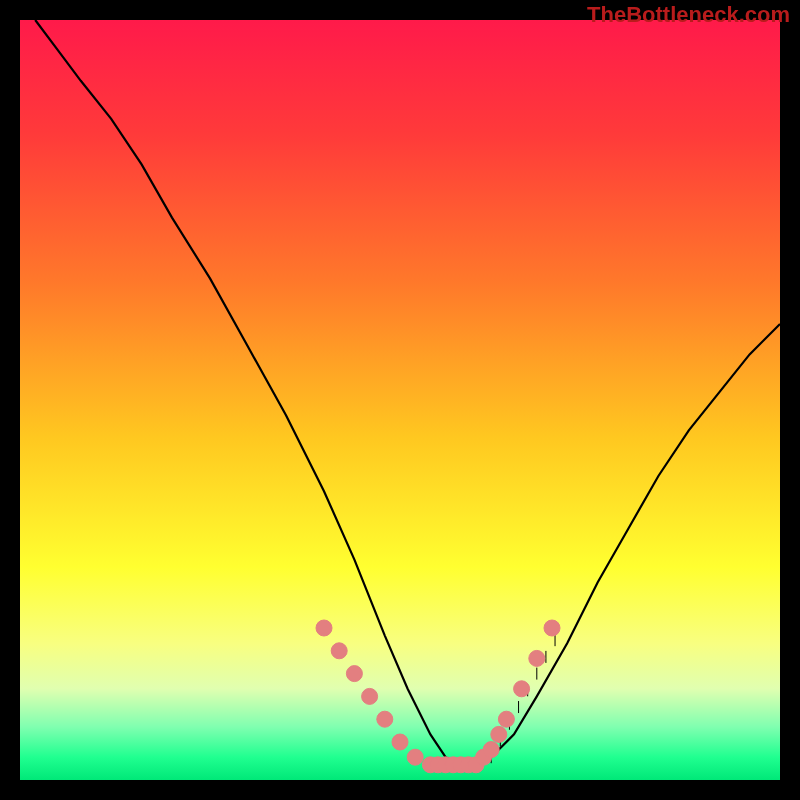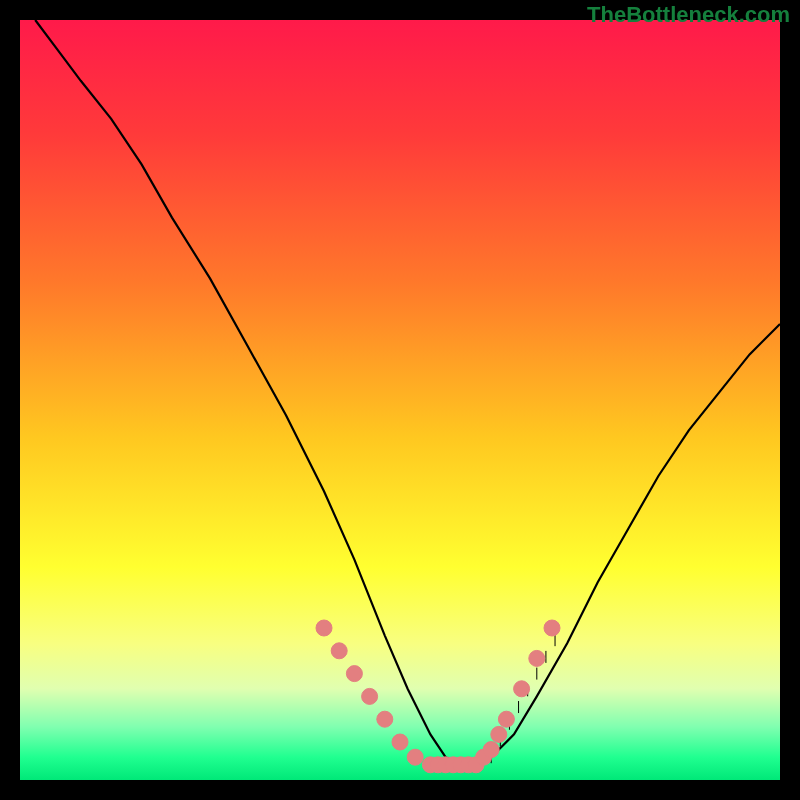--- a/index.html
+++ b/index.html
@@ -15,21 +15,21 @@
     width: 800px;
     height: 800px;
   }
   .watermark {
     position: absolute;
     top: 2px;
     right: 10px;
     font-family: Arial, sans-serif;
     font-size: 22px;
     font-weight: bold;
-    color: #15803d;
+    color: #b91c1c;
     z-index: 10;
   }
   svg {
     display: block;
   }
 </style>
 </head>
 <body>
 
 <div class="chart-container">

